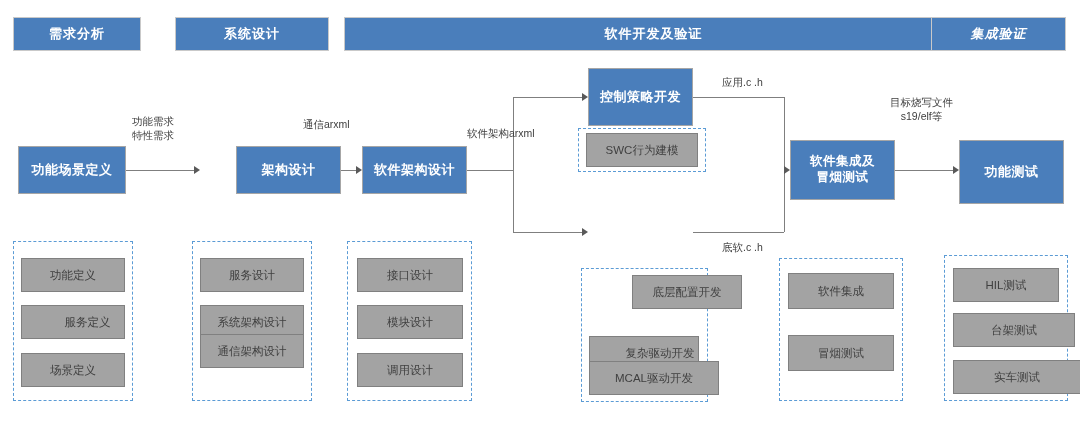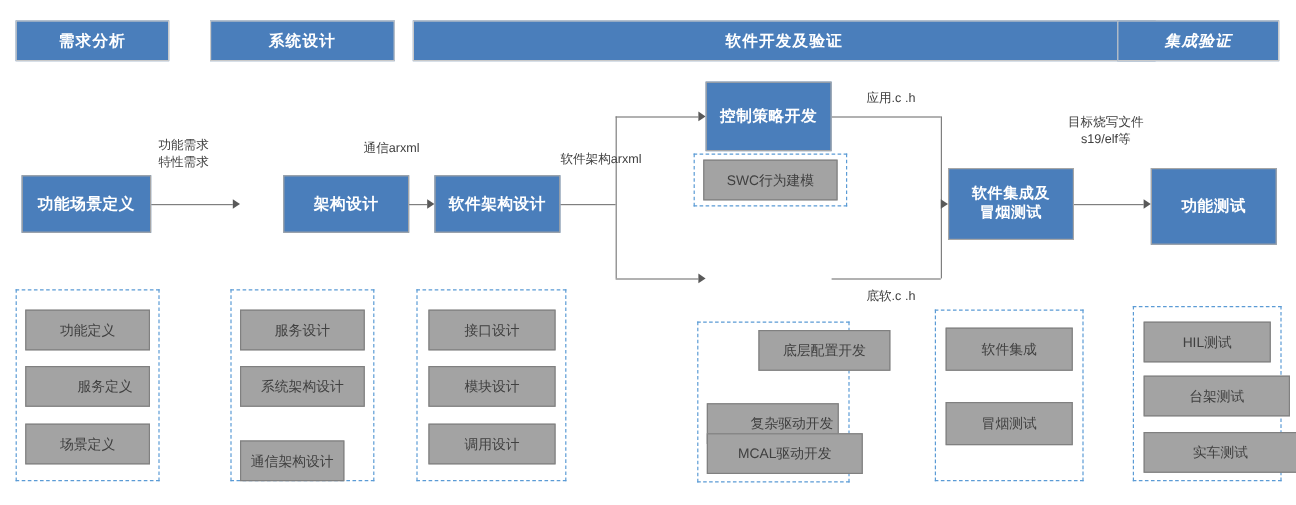--- a/index.html
+++ b/index.html
@@ -113,21 +113,21 @@
     <div class="proc" style="left: 959px; top: 140px; width: 105px; height: 64px;">功能测试</div>
     <div class="dgroup" style="left: 578px; top: 128px; width: 128px; height: 44px;"></div>
     <div class="sub" style="left: 586px; top: 133px; width: 112px; height: 34px;">SWC行为建模</div>
     <div class="dgroup" style="left: 13px; top: 241px; width: 120px; height: 160px;"></div>
     <div class="sub" style="left: 21px; top: 258px; width: 104px; height: 34px;">功能定义</div>
     <div class="sub" style="left: 21px; top: 305px; width: 104px; height: 34px; padding-left: 29px;">服务定义</div>
     <div class="sub" style="left: 21px; top: 353px; width: 104px; height: 34px;">场景定义</div>
     <div class="dgroup" style="left: 192px; top: 241px; width: 120px; height: 160px;"></div>
     <div class="sub" style="left: 200px; top: 305px; width: 104px; height: 34px;">系统架构设计</div>
     <div class="sub" style="left: 200px; top: 258px; width: 104px; height: 34px;">服务设计</div>
-    <div class="sub" style="left: 200px; top: 367px; width: 87px; height: 34px;">通信架构设计</div>
+    <div class="sub" style="left: 200px; top: 334px; width: 104px; height: 34px;">通信架构设计</div>
     <div class="dgroup" style="left: 347px; top: 241px; width: 125px; height: 160px;"></div>
     <div class="sub" style="left: 357px; top: 258px; width: 106px; height: 34px;">接口设计</div>
     <div class="sub" style="left: 357px; top: 305px; width: 106px; height: 34px;">模块设计</div>
     <div class="sub" style="left: 357px; top: 353px; width: 106px; height: 34px;">调用设计</div>
     <div class="dgroup" style="left: 581px; top: 268px; width: 127px; height: 134px;"></div>
     <div class="sub" style="left: 589px; top: 275px; width: 110px; height: 34px; margin-left: 43px;">底层配置开发</div>
     <div class="sub" style="left: 589px; top: 336px; width: 110px; height: 34px; padding-left: 32px;">复杂驱动开发</div>
     <div class="sub" style="left: 589px; top: 361px; width: 130px; height: 34px;">MCAL驱动开发</div>
     <div class="dgroup" style="left: 779px; top: 258px; width: 124px; height: 143px;"></div>
     <div class="sub" style="left: 788px; top: 273px; width: 106px; height: 36px;">软件集成</div>

